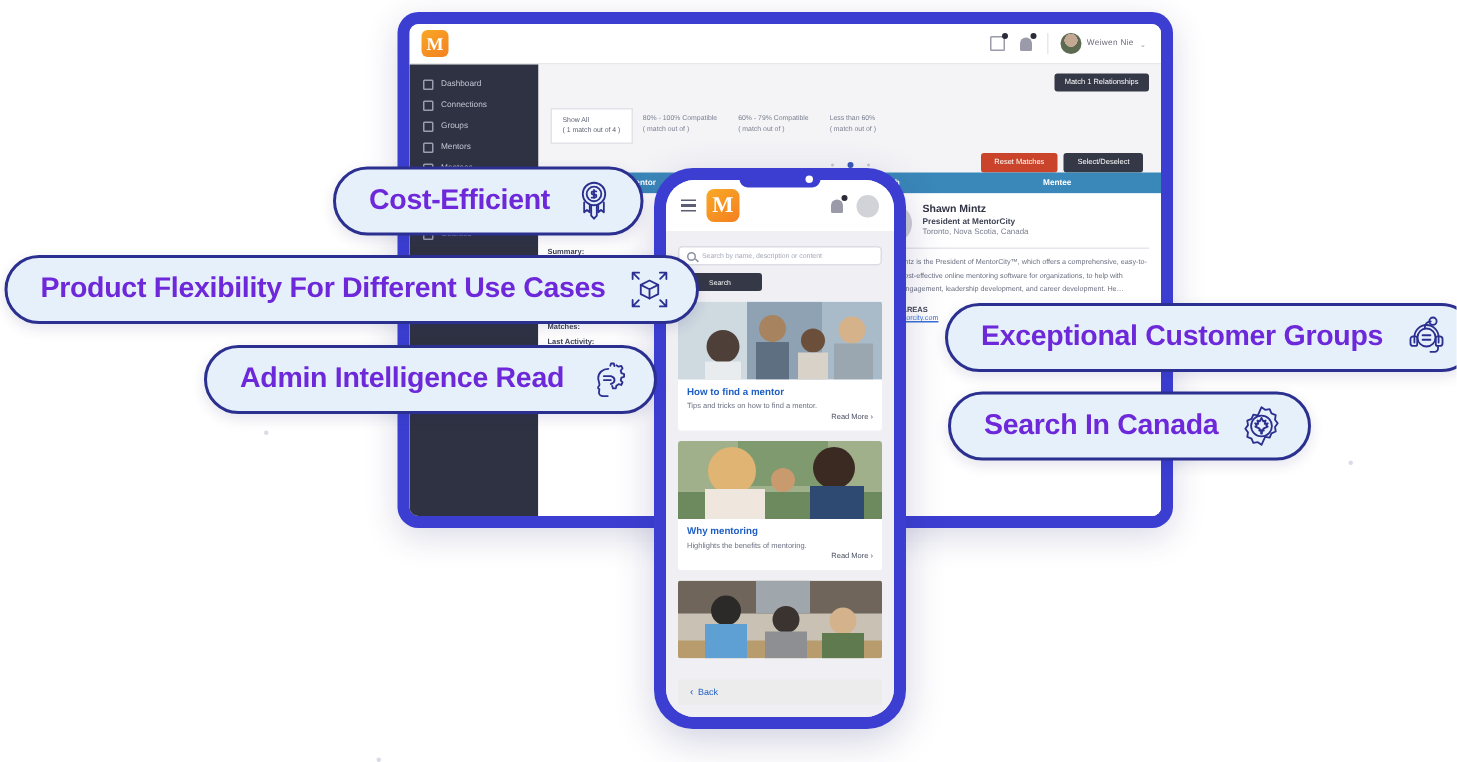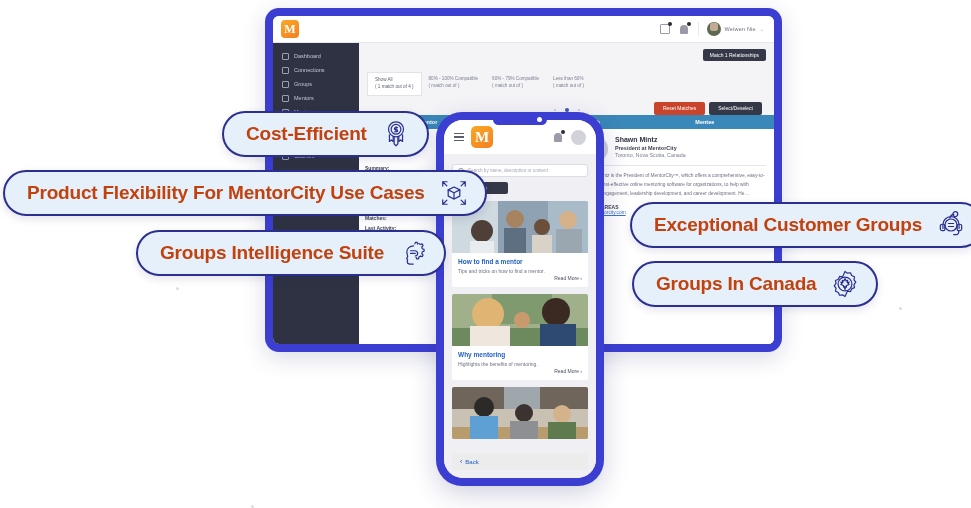--- a/index.html
+++ b/index.html
@@ -133,21 +133,21 @@
   .ph-back .chev{color:#1f5fc4;font-size:7px;}
 
   
   .pill{
     position:absolute;display:flex;align-items:center;
     background:#e6f0fb;border:2.2px solid #2b2f8f;border-radius:999px;
     padding:0 16px 0 22px; height:46px; gap:14px;
     box-shadow:0 3px 9px rgba(40,40,110,.13);
   }
   .pill .ptxt{
-    font-size:19px;font-weight:bold;color:#c2410c;white-space:nowrap;letter-spacing:-.2px;
+    font-size:19px;font-weight:bold;color:#6d28d9;white-space:nowrap;letter-spacing:-.2px;
   }
   .pill .pico{width:30px;height:30px;flex:0 0 30px;}
   .pill .pico svg{width:30px;height:30px;display:block;}
 
   #pill-cost{ left:222px; top:111px; }
   #pill-flex{ left:3px;  top:170px; }
   #pill-admin{left:136px;top:230px; }
   #pill-support{ left:630px; top:202px; }
   #pill-canada{ left:632px; top:261px; }
 
@@ -383,35 +383,35 @@
         <circle cx="16" cy="11" r="8"></circle>
           <circle cx="16" cy="11" r="5.2"></circle>
         <path d="M16 8.2v5.6M17.6 9.2h-2.2a1.1 1.1 0 000 2.2h1.2a1.1 1.1 0 010 2.2h-2.2"></path>
         <path d="M9 17v7l2-1.6 2 1.6v-5.6M23 17v7l-2-1.6-2 1.6v-5.6"></path>
         <path d="M14 19.2v7.2l2 2.2 2-2.2v-7.2"></path>
       </svg>
     </div>
   </div>
 
   <div class="pill" id="pill-flex">
-    <div class="ptxt">Product Flexibility For MentorCity  Use Cases</div>
+    <div class="ptxt">Product Flexibility For Different  Use Cases</div>
     <div class="pico">
       <svg viewBox="0 0 32 32" fill="none" stroke="#2b2f8f" stroke-width="1.3" stroke-linecap="round" stroke-linejoin="round">
         <path d="M16 9.6l6.2 3.1v6.6L16 22.4l-6.2-3.1v-6.6z"></path>
         <path d="M9.8 12.7L16 15.8l6.2-3.1M16 15.8v6.6"></path>
         <path d="M4 4h4.6M4 4v4.6M4 4l4.4 4.4"></path>
         <path d="M28 4h-4.6M28 4v4.6M28 4l-4.4 4.4"></path>
         <path d="M4 28h4.6M4 28v-4.6M4 28l4.4-4.4"></path>
         <path d="M28 28h-4.6M28 28v-4.6M28 28l-4.4-4.4"></path>
       </svg>
     </div>
   </div>
 
   <div class="pill" id="pill-admin">
-    <div class="ptxt">Groups Intelligence Suite</div>
+    <div class="ptxt">Admin Intelligence Read</div>
     <div class="pico">
       <svg viewBox="0 0 32 32" fill="none" stroke="#2b2f8f" stroke-width="1.3" stroke-linecap="round" stroke-linejoin="round">
         <path d="M22.3 5.8l1.6 1.1 1.9-.6.9 1.8-1.3 1.5.5 1.9 1.9.6v2l-1.9.6-.5 1.9 1.3 1.5-.9 1.8-1.9-.6-1.6 1.1-.4 1.9h-2l-.6-1.8"></path>
         <path d="M18 6.2l.5-1.6h2l.4 1.9"></path>
         <path d="M16.6 8.4c-4 0-7.2 2.9-7.2 6.6 0 2 .9 3.2.9 4.6 0 1-1 1.4-1 2.3 0 .8.9 1 .9 1 0 1.2-.3 1.6-.3 2.4 0 1.4 1.3 2.5 3 2.5h3.3"></path>
         <path d="M13.4 13.6h5M13.4 16.4h5M18.4 13.6c1.6.4 2.6 1.5 2.6 2.8 0 1.3-1 2.4-2.6 2.8"></path>
       </svg>
     </div>
   </div>
 
@@ -425,21 +425,21 @@
         <circle cx="20.6" cy="4.4" r="2.6"></circle>
         <path d="M7.4 19.6v-3.9a8.6 8.6 0 0117.2 0v3.9"></path>
         <path d="M6.6 15.2h1.6a1.2 1.2 0 011.2 1.2v4.4a1.2 1.2 0 01-1.2 1.2H6.6a2 2 0 01-2-2v-2.8a2 2 0 012-2z"></path>
         <path d="M25.4 15.2h-1.6a1.2 1.2 0 00-1.2 1.2v4.4a1.2 1.2 0 001.2 1.2h1.6a2 2 0 002-2v-2.8a2 2 0 00-2-2z"></path>
         <path d="M24.2 22.2v1.6a2.4 2.4 0 01-2.4 2.4h-3"></path>
       </svg>
     </div>
   </div>
 
   <div class="pill" id="pill-canada">
-    <div class="ptxt">Groups In Canada</div>
+    <div class="ptxt">Search In Canada</div>
     <div class="pico">
       <svg viewBox="0 0 32 32" fill="none" stroke="#2b2f8f" stroke-width="1.3" stroke-linecap="round" stroke-linejoin="round">
         <path d="M16 2.6l2.6 1.9 3.2-.5 1.3 3 3 1.3-.5 3.2 1.9 2.6-1.9 2.6.5 3.2-3 1.3-1.3 3-3.2-.5L16 29.4l-2.6-1.9-3.2.5-1.3-3-3-1.3.5-3.2L4.5 18l1.9-2.6-.5-3.2 3-1.3 1.3-3 3.2.5z"></path>
         <circle cx="16" cy="16" r="7.4"></circle>
         <path d="M16 10.2l1.2 2.5 1.7-.6-.6 2.4 2.2-.4-1.1 1.6 1 .7-3.1 1.5.3 1.4-1.3-.3v2.4h-.6v-2.4l-1.3.3.3-1.4-3.1-1.5 1-.7-1.1-1.6 2.2.4-.6-2.4 1.7.6z"></path>
       </svg>
     </div>
   </div>
 
 </div>

